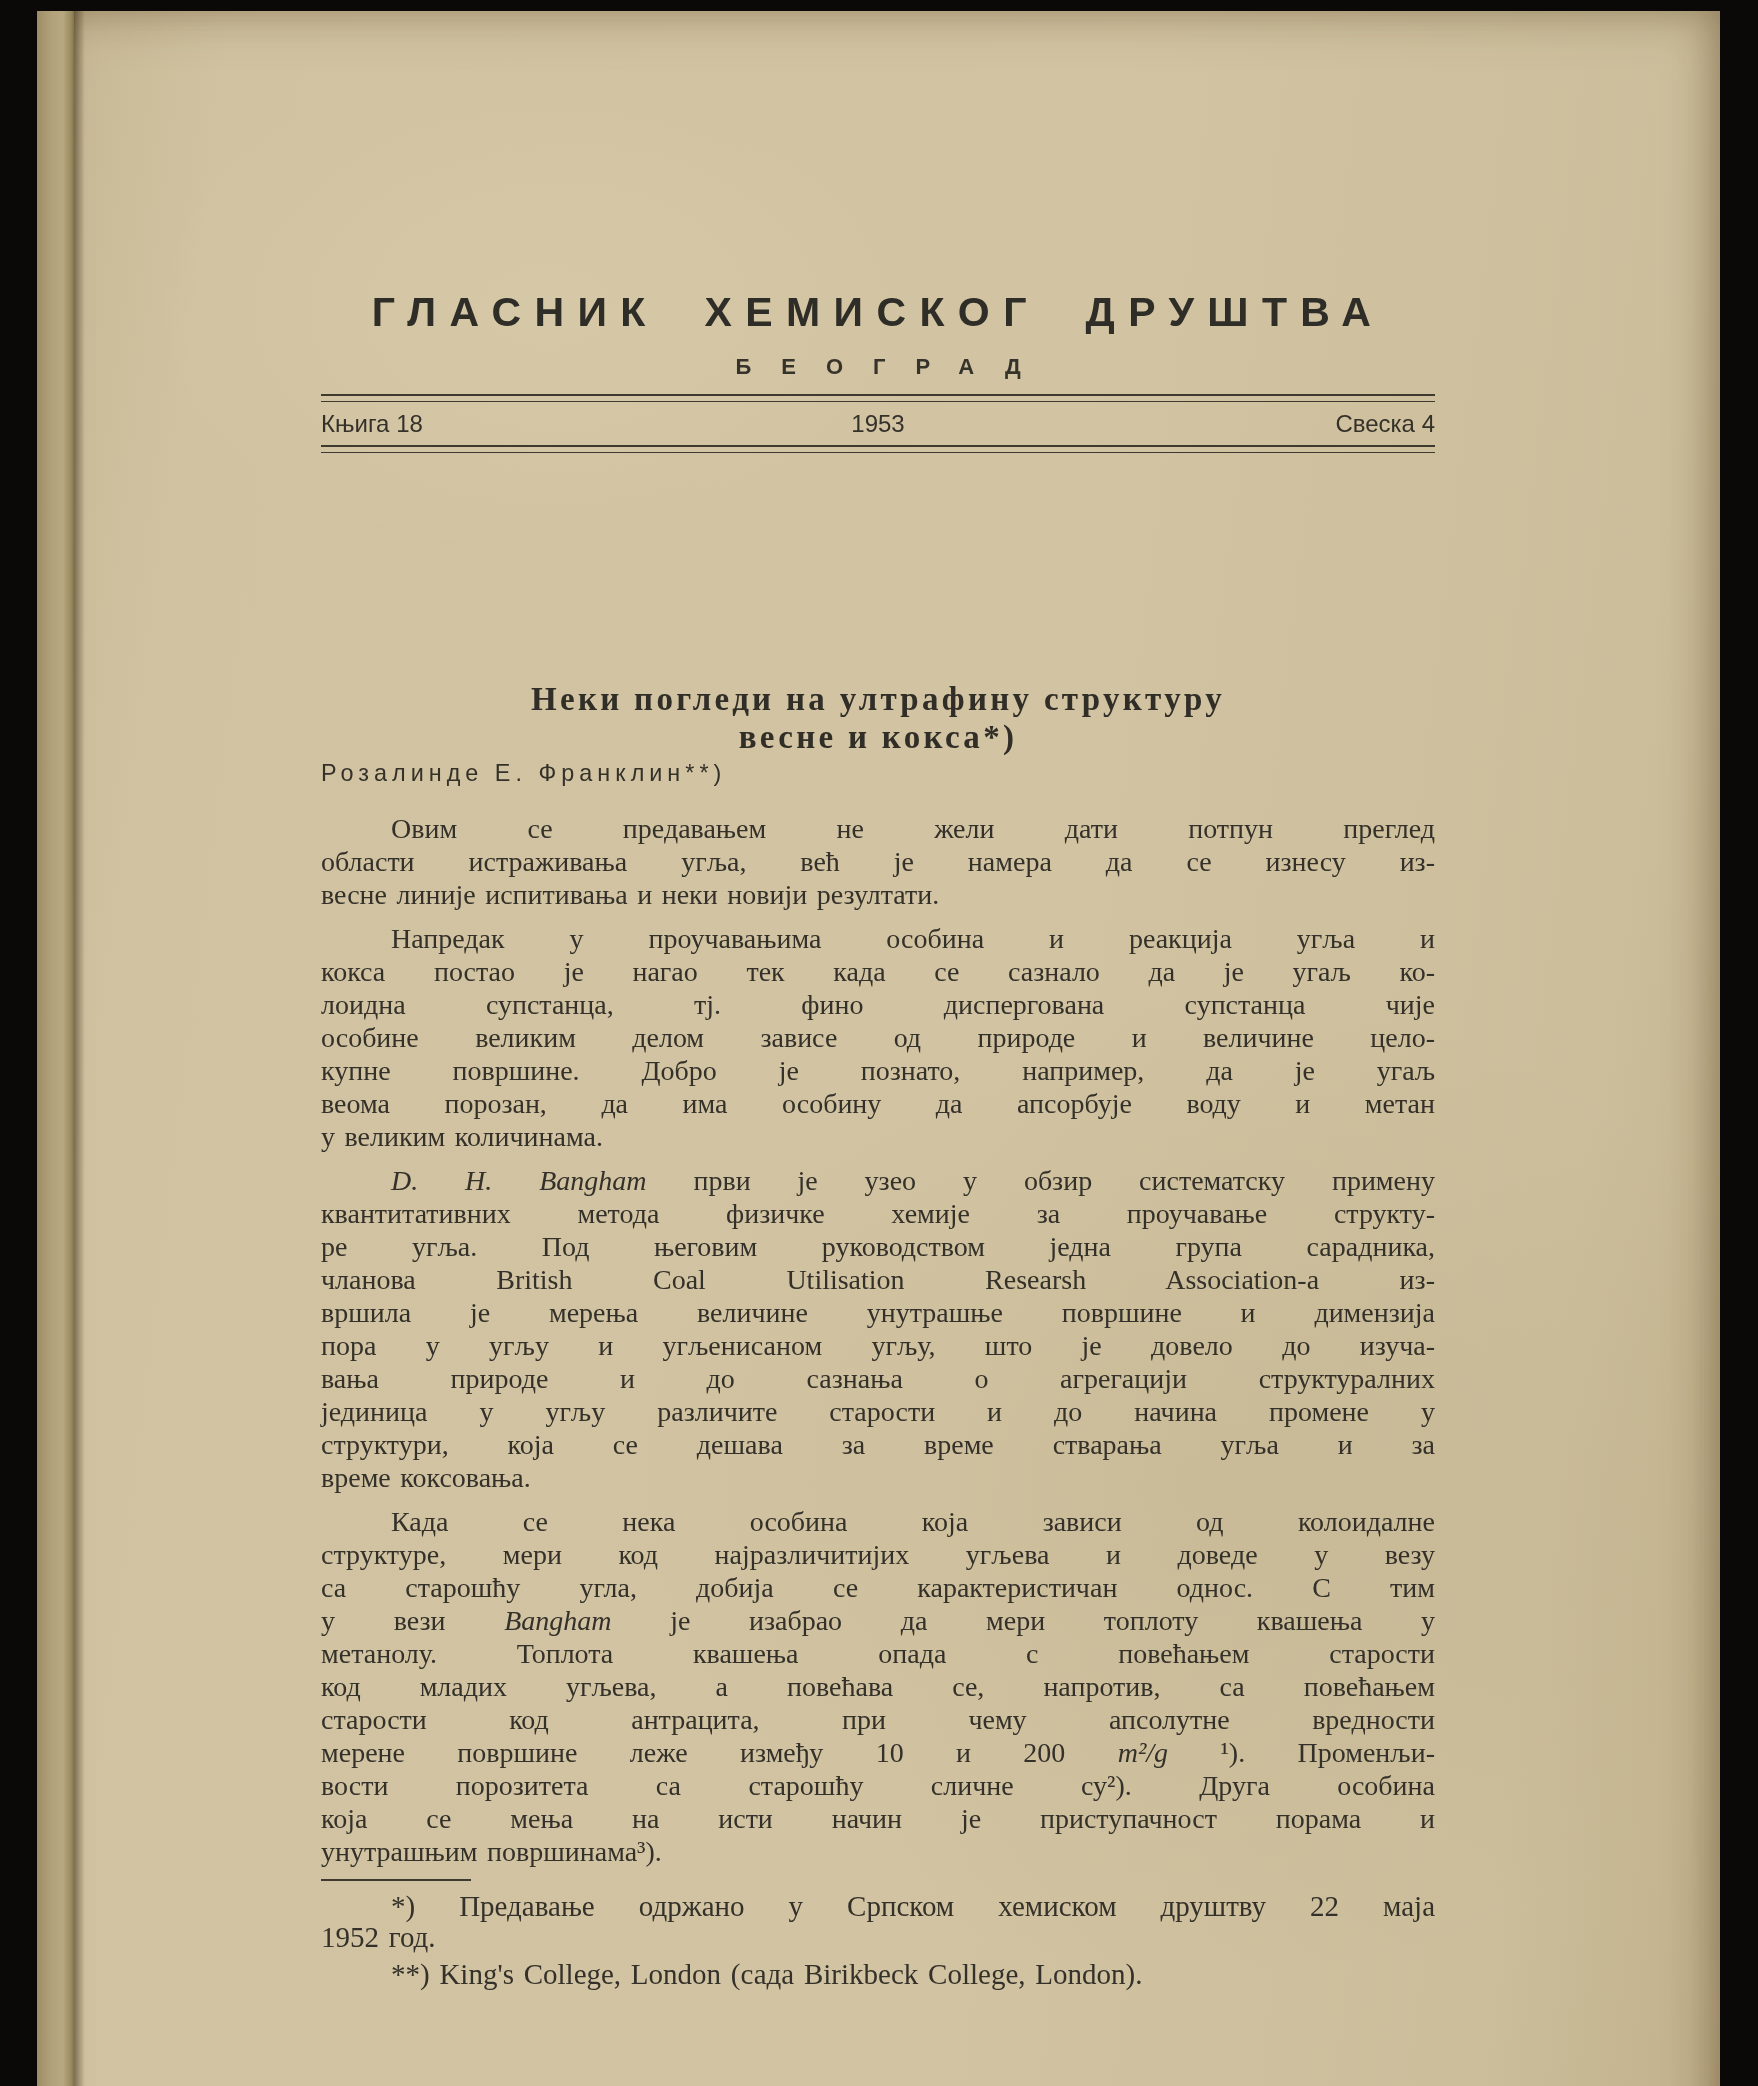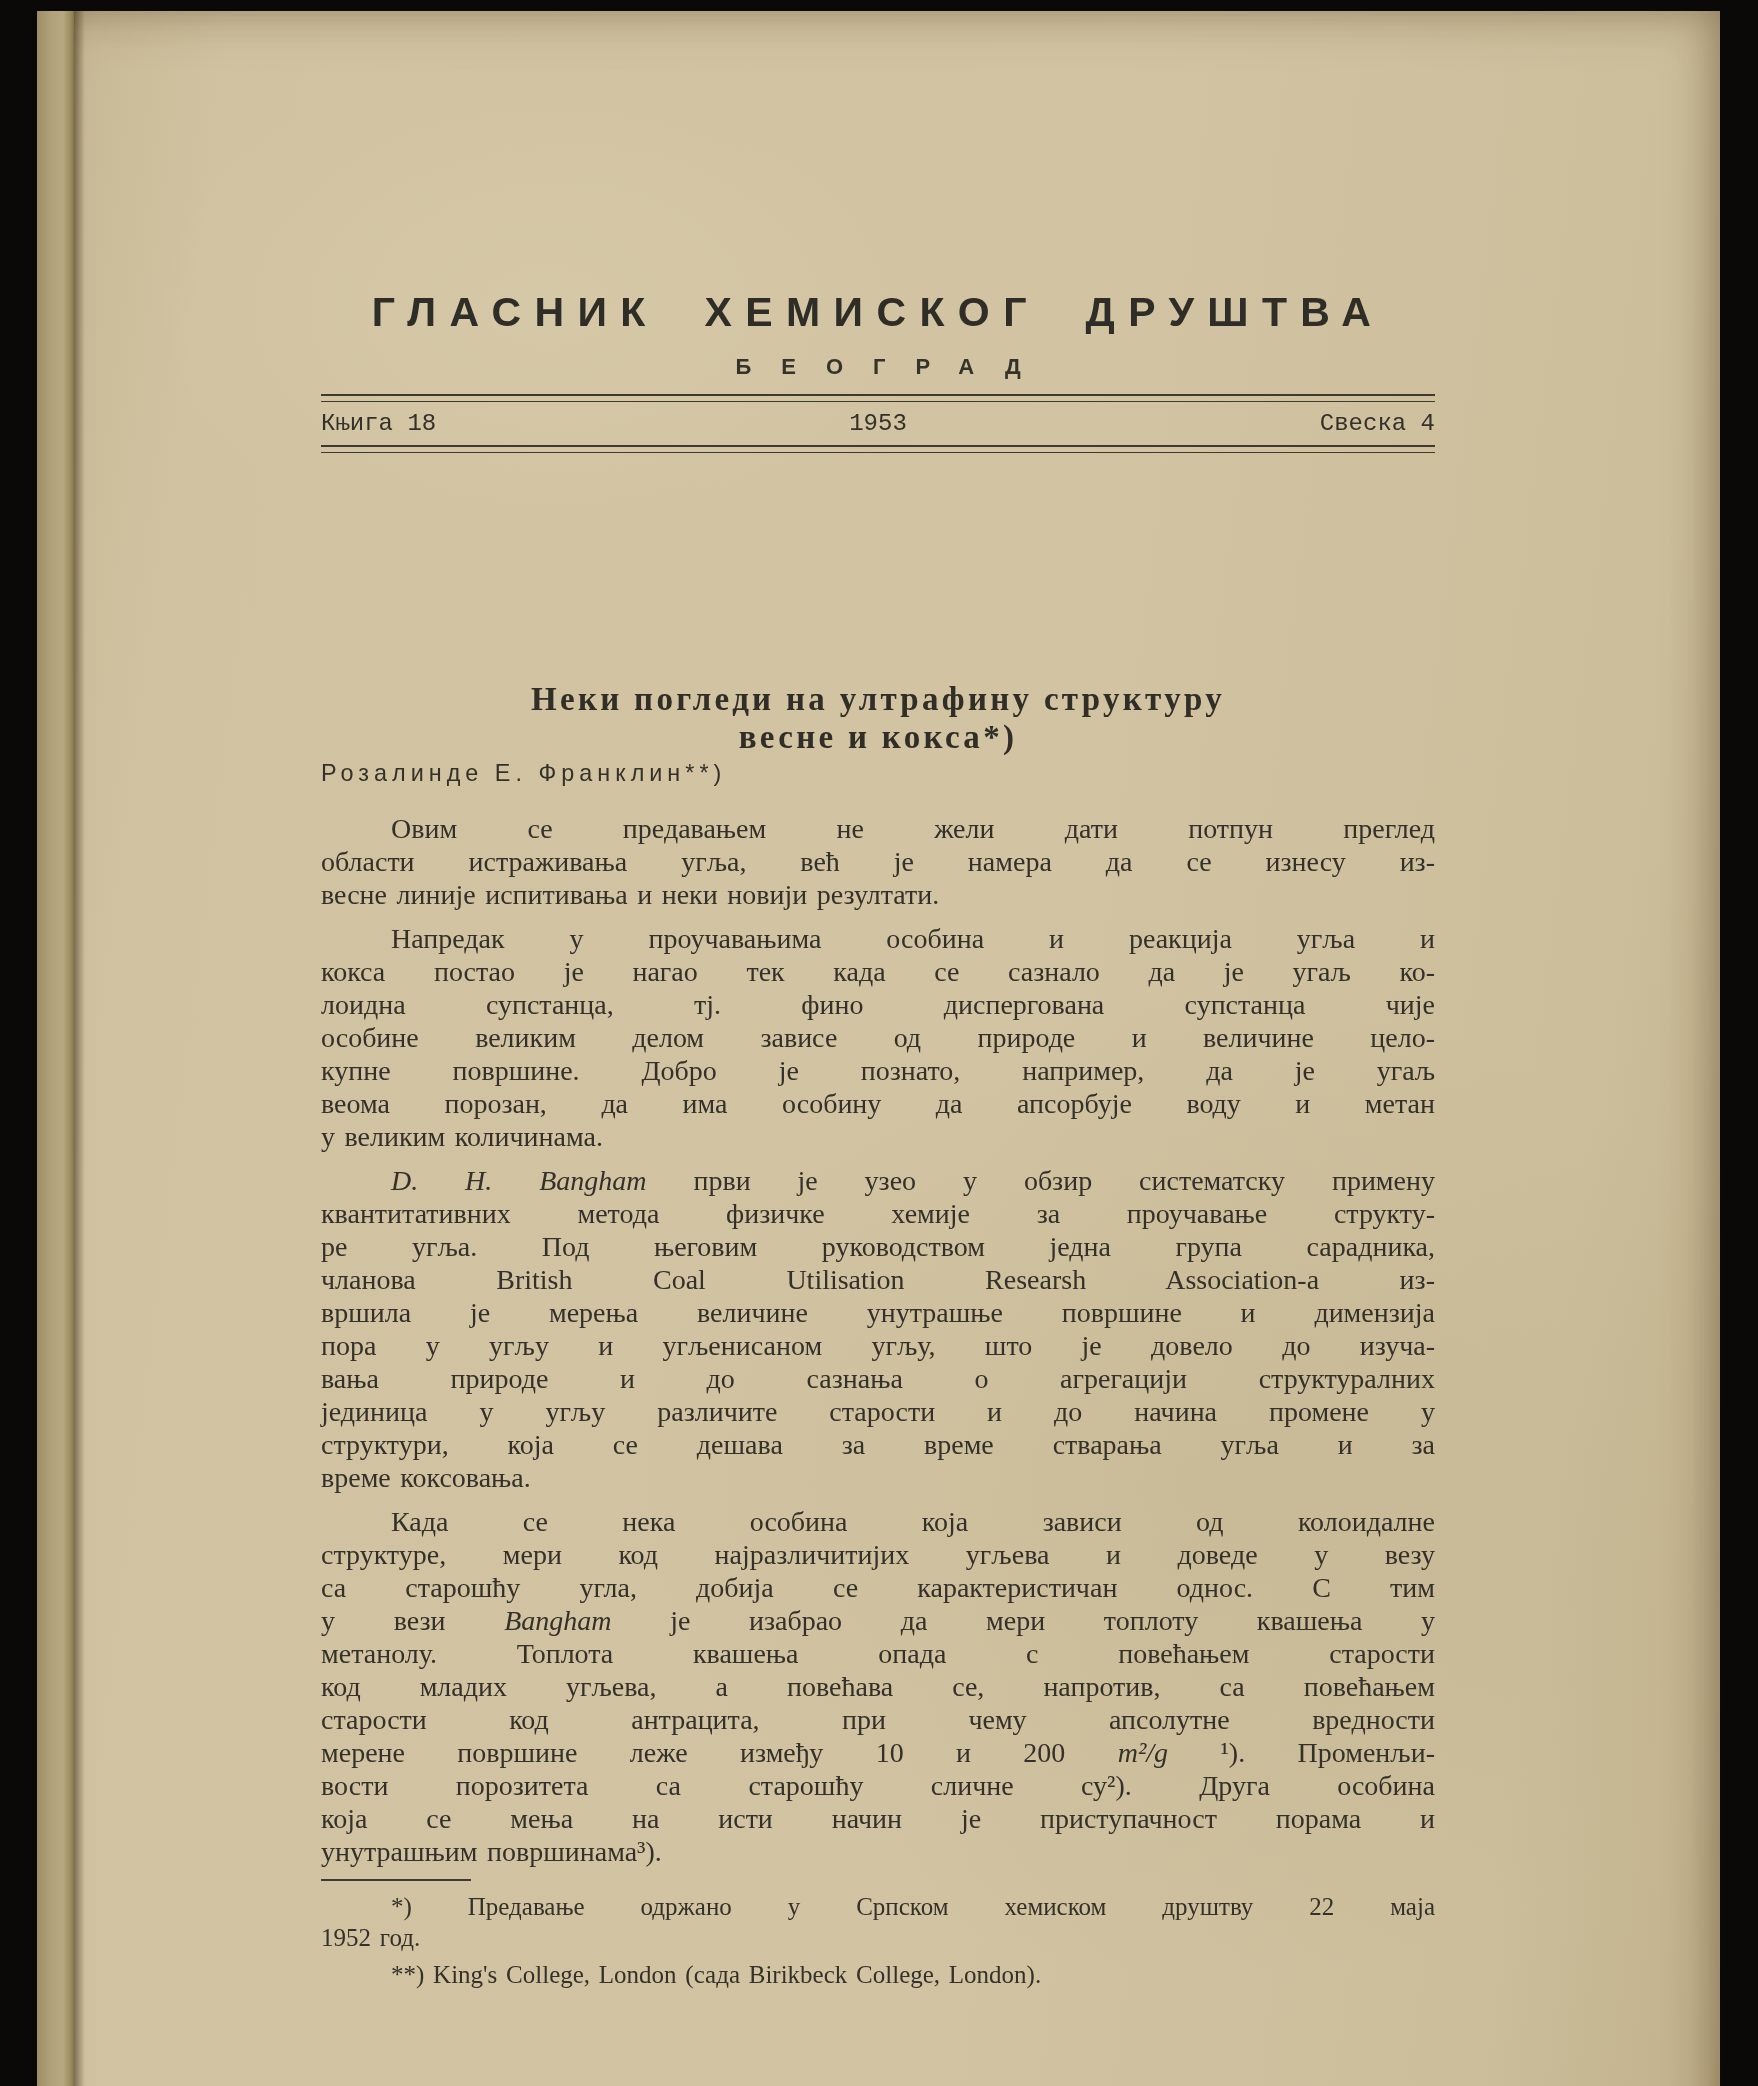--- a/index.html
+++ b/index.html
@@ -62,21 +62,21 @@
     border-bottom:1.7px solid #3e3a30;
   }
   .rule-double.lower { margin-top:8.3px; }
   .volume-row {
     margin-top:8.3px;
     display:flex; align-items:baseline;
     font-family:"Liberation Sans", sans-serif;
     font-size:24px; line-height:27px;
     color:#34312a;
   }
-  .volume-row .cell { flex:1;font-family:Liberation Mono, monospace; }
+  .volume-row .cell { flex:1; }
   .volume-row .cell.left  { text-align:left; }
   .volume-row .cell.mid   { text-align:center; }
   .volume-row .cell.right { text-align:right; }
 
   
   .article-title {
     margin-top:227px;
     text-align:center;
     font-weight:bold;
     font-size:33px; line-height:38px;
@@ -115,21 +115,21 @@
   .para > .line:first-child { text-indent:70px; }
 
   
   .footnote-sep {
     margin-top:11.7px;
     width:150px; height:1.7px;
     background:#3e3a30;
   }
   .footnotes {
     margin-top:10px;
-    font-size:25px;
+    font-size:29px;
     line-height:31px;
     word-spacing:2.5px;
     color:#34312a;
   }
   .footnotes .para { margin-top:5.8px; }
   .footnotes .para:first-child { margin-top:0; }
 </style>
 </head>
 <body>
 

